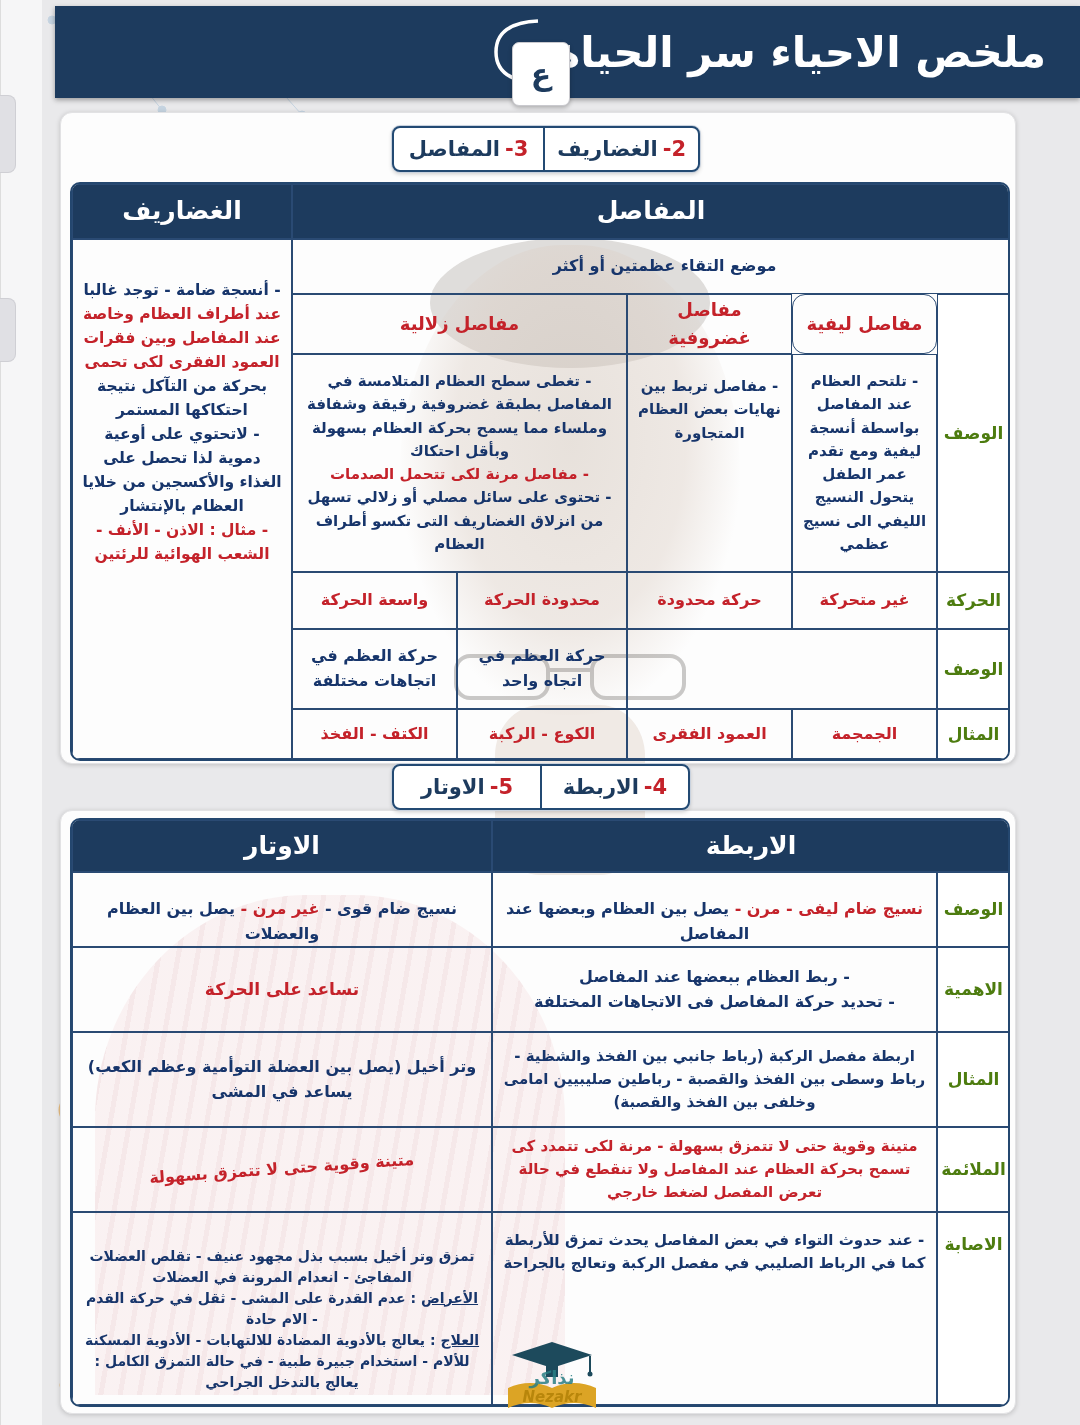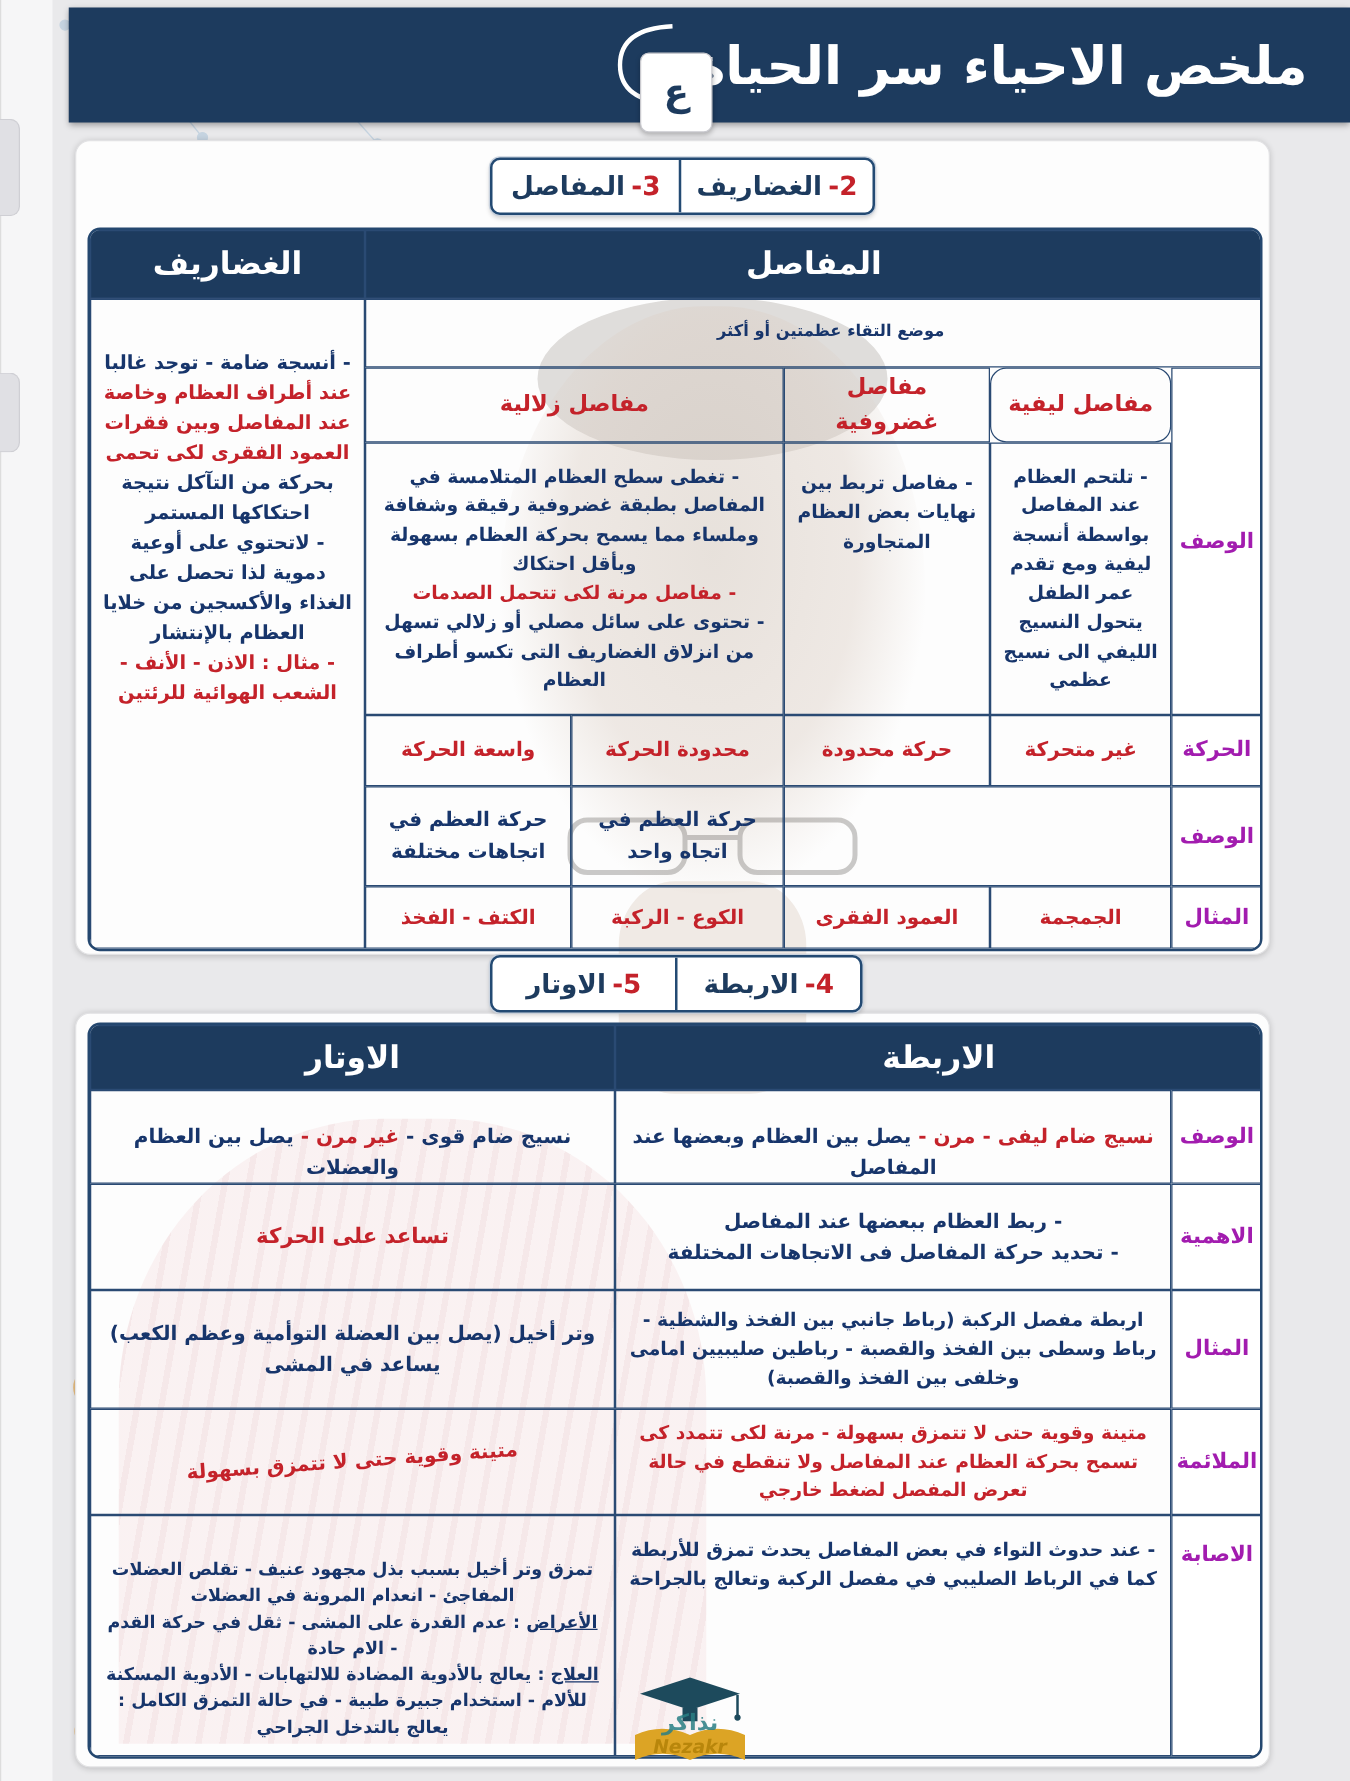--- a/index.html
+++ b/index.html
@@ -76,21 +76,21 @@
     grid-template-columns:420px 445px 73px;
     grid-template-rows:52px 75px 85px 95px 85px 193px; }
 
   .cell {
     border:1px solid #2a4a73;
     display:flex; flex-direction:column; align-items:center; justify-content:center;
     padding:6px 9px; direction:rtl; text-align:center;
     font-size:15px; line-height:1.55; white-space:pre-line;
   }
   .hdr { background:#1d3b5e; color:#ffffff; font-size:25px; letter-spacing:1px; }
-  .lbl { color:#a21caf; font-size:17px; background:rgba(255,255,255,.82); }
+  .lbl { color:#4d7c0f; font-size:17px; background:rgba(255,255,255,.82); }
   .blue { color:#17356b; }
   .red { color:#c4222a; }
   .colhead { font-size:18px; }
   .sm { font-size:14px; }
   .rot { transform:rotate(-4deg); }
   .u { text-decoration:underline; }
   .tight { line-height:1.5; }
 
   
   .logo { left:492px; top:1338px; width:120px; height:82px; z-index:5; }
@@ -180,21 +180,21 @@
   </div>
 
   <div class="cell" style="grid-column:1; grid-row:2/8; justify-content:flex-start; padding-top:14px; font-size:15.5px;">
     <div>
       <span class="blue">- أنسجة ضامة - توجد غالبا</span><span class="red"> عند أطراف العظام وخاصة عند المفاصل وبين فقرات العمود الفقرى لكى تحمى</span><span class="blue"> بحركة من التآكل نتيجة احتكاكها المستمر
 - لاتحتوي على أوعية دموية لذا تحصل على الغذاء والأكسجين من خلايا العظام بالإنتشار</span><span class="red">
 - مثال : الاذن - الأنف - الشعب الهوائية للرئتين</span>
     </div>
   </div>
 
-  <div class="cell blue" style="grid-column:2/7; grid-row:2; font-size:13px;padding-left:36px;">
+  <div class="cell blue" style="grid-column:2/7; grid-row:2; font-size:16px;padding-left:36px;">
     <span>موضع التقاء عظمتين أو أكثر</span>
   </div>
 
   <div class="cell red colhead" style="grid-column:2/4; grid-row:3;">
     <span>مفاصل زلالية</span>
   </div>
   <div class="cell red colhead" style="grid-column:4; grid-row:3;">
     <span>مفاصل غضروفية</span>
   </div>
   <div class="cell red colhead" style="grid-column:5; grid-row:3;border-radius:13px;">

